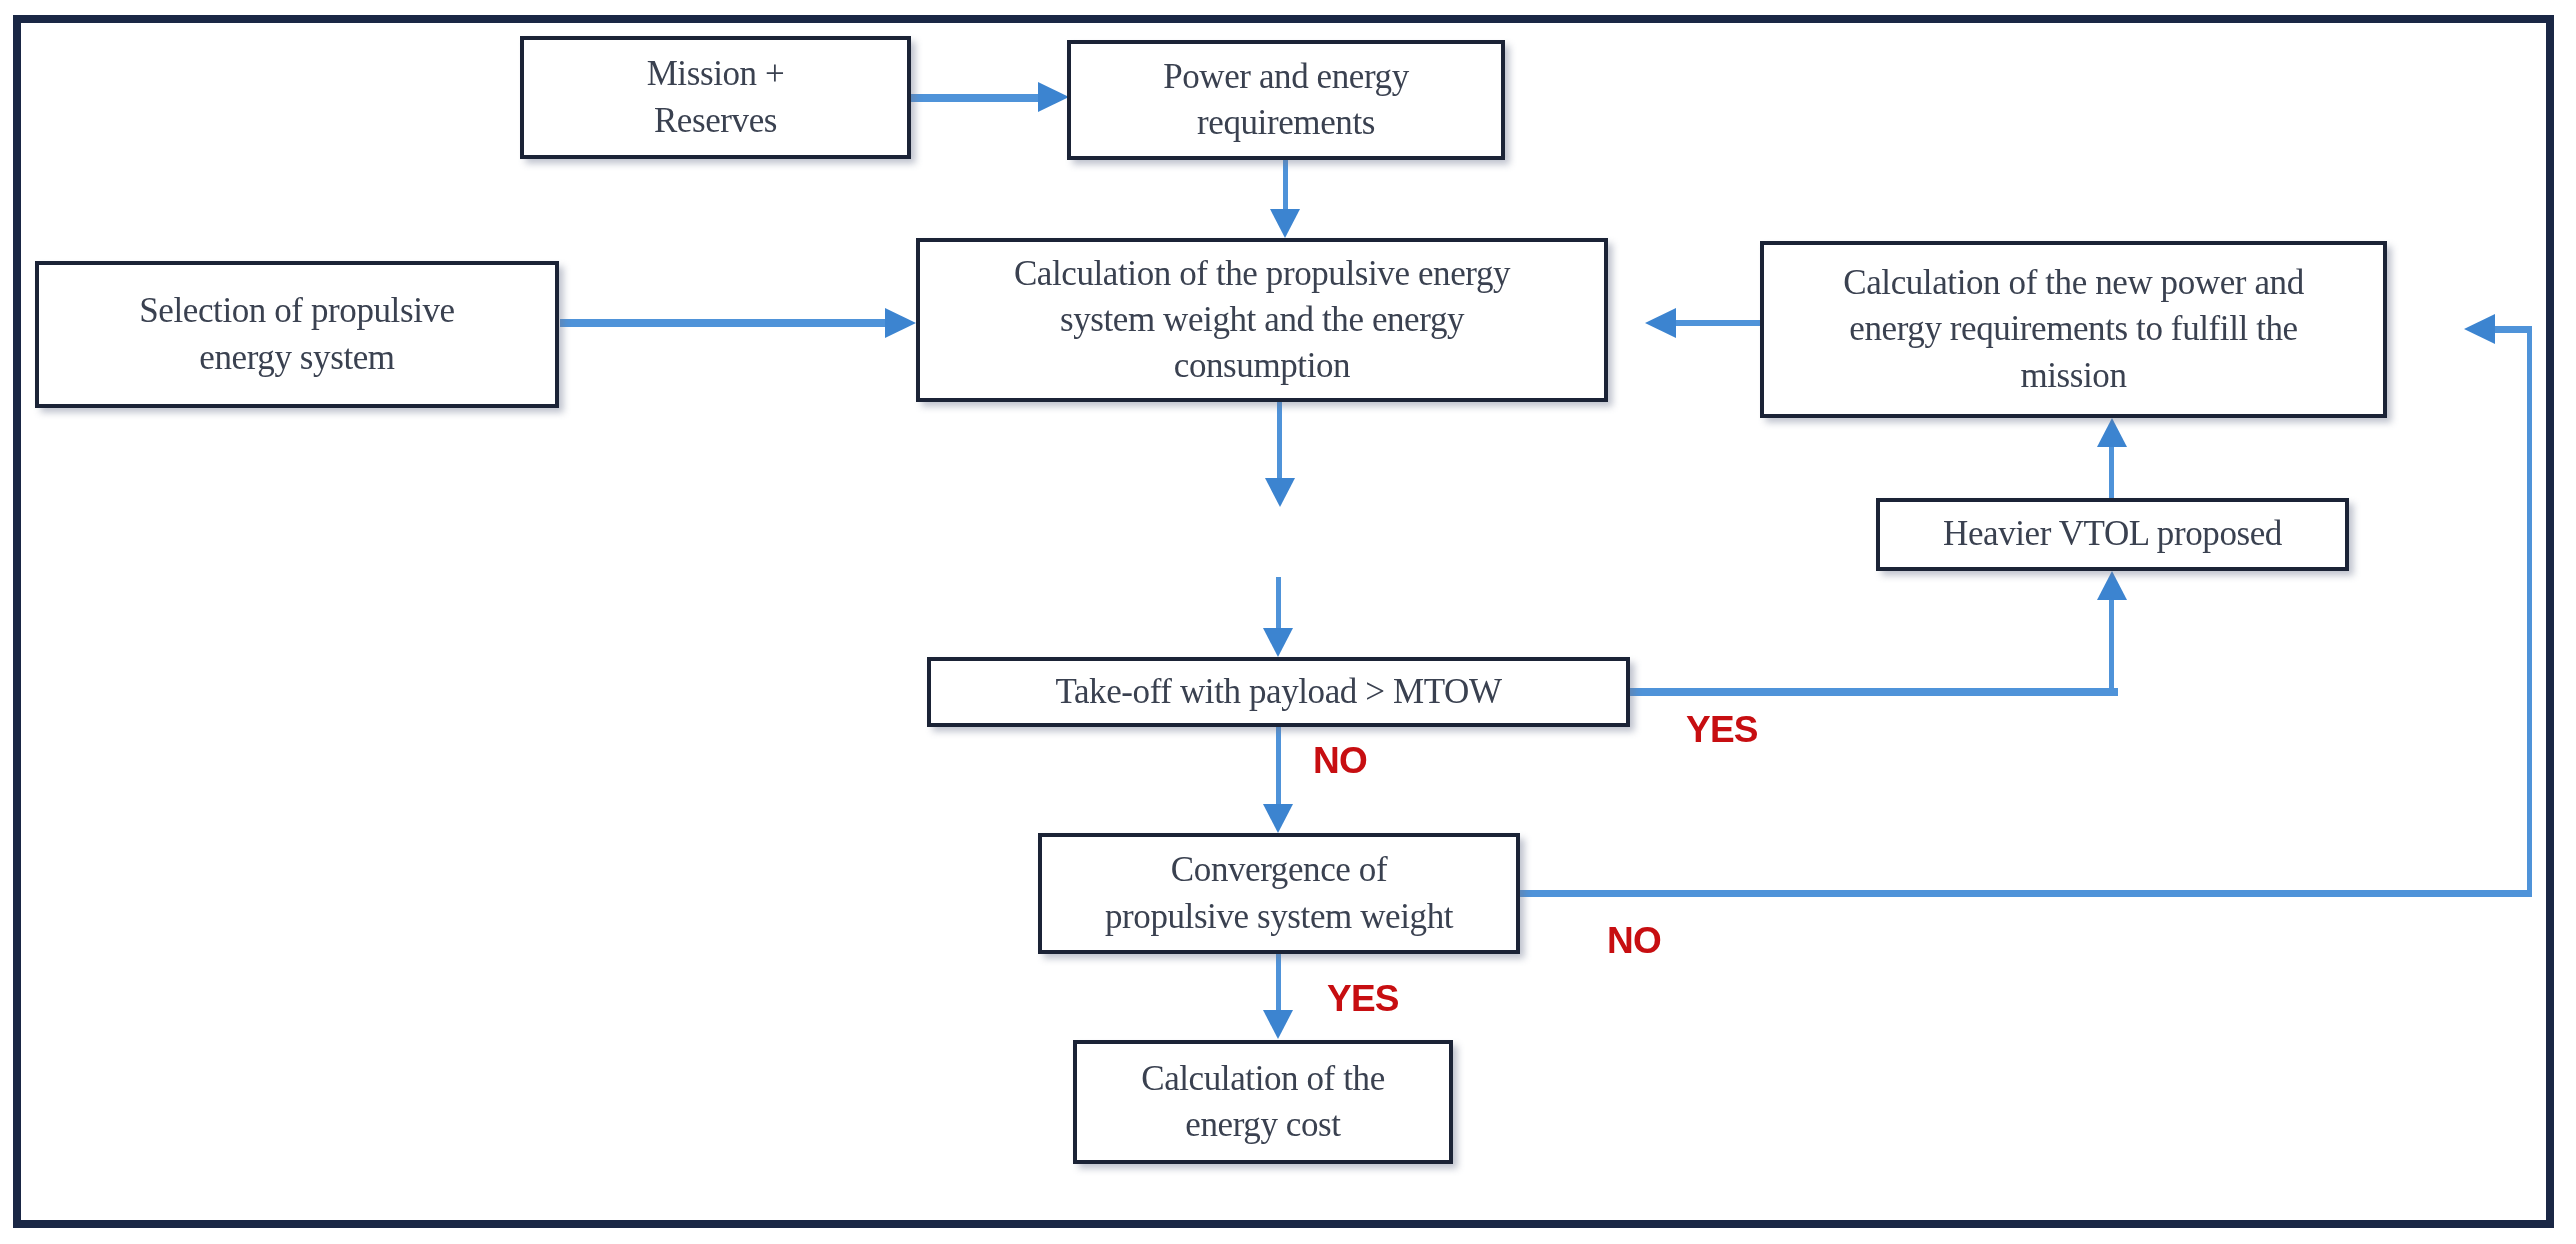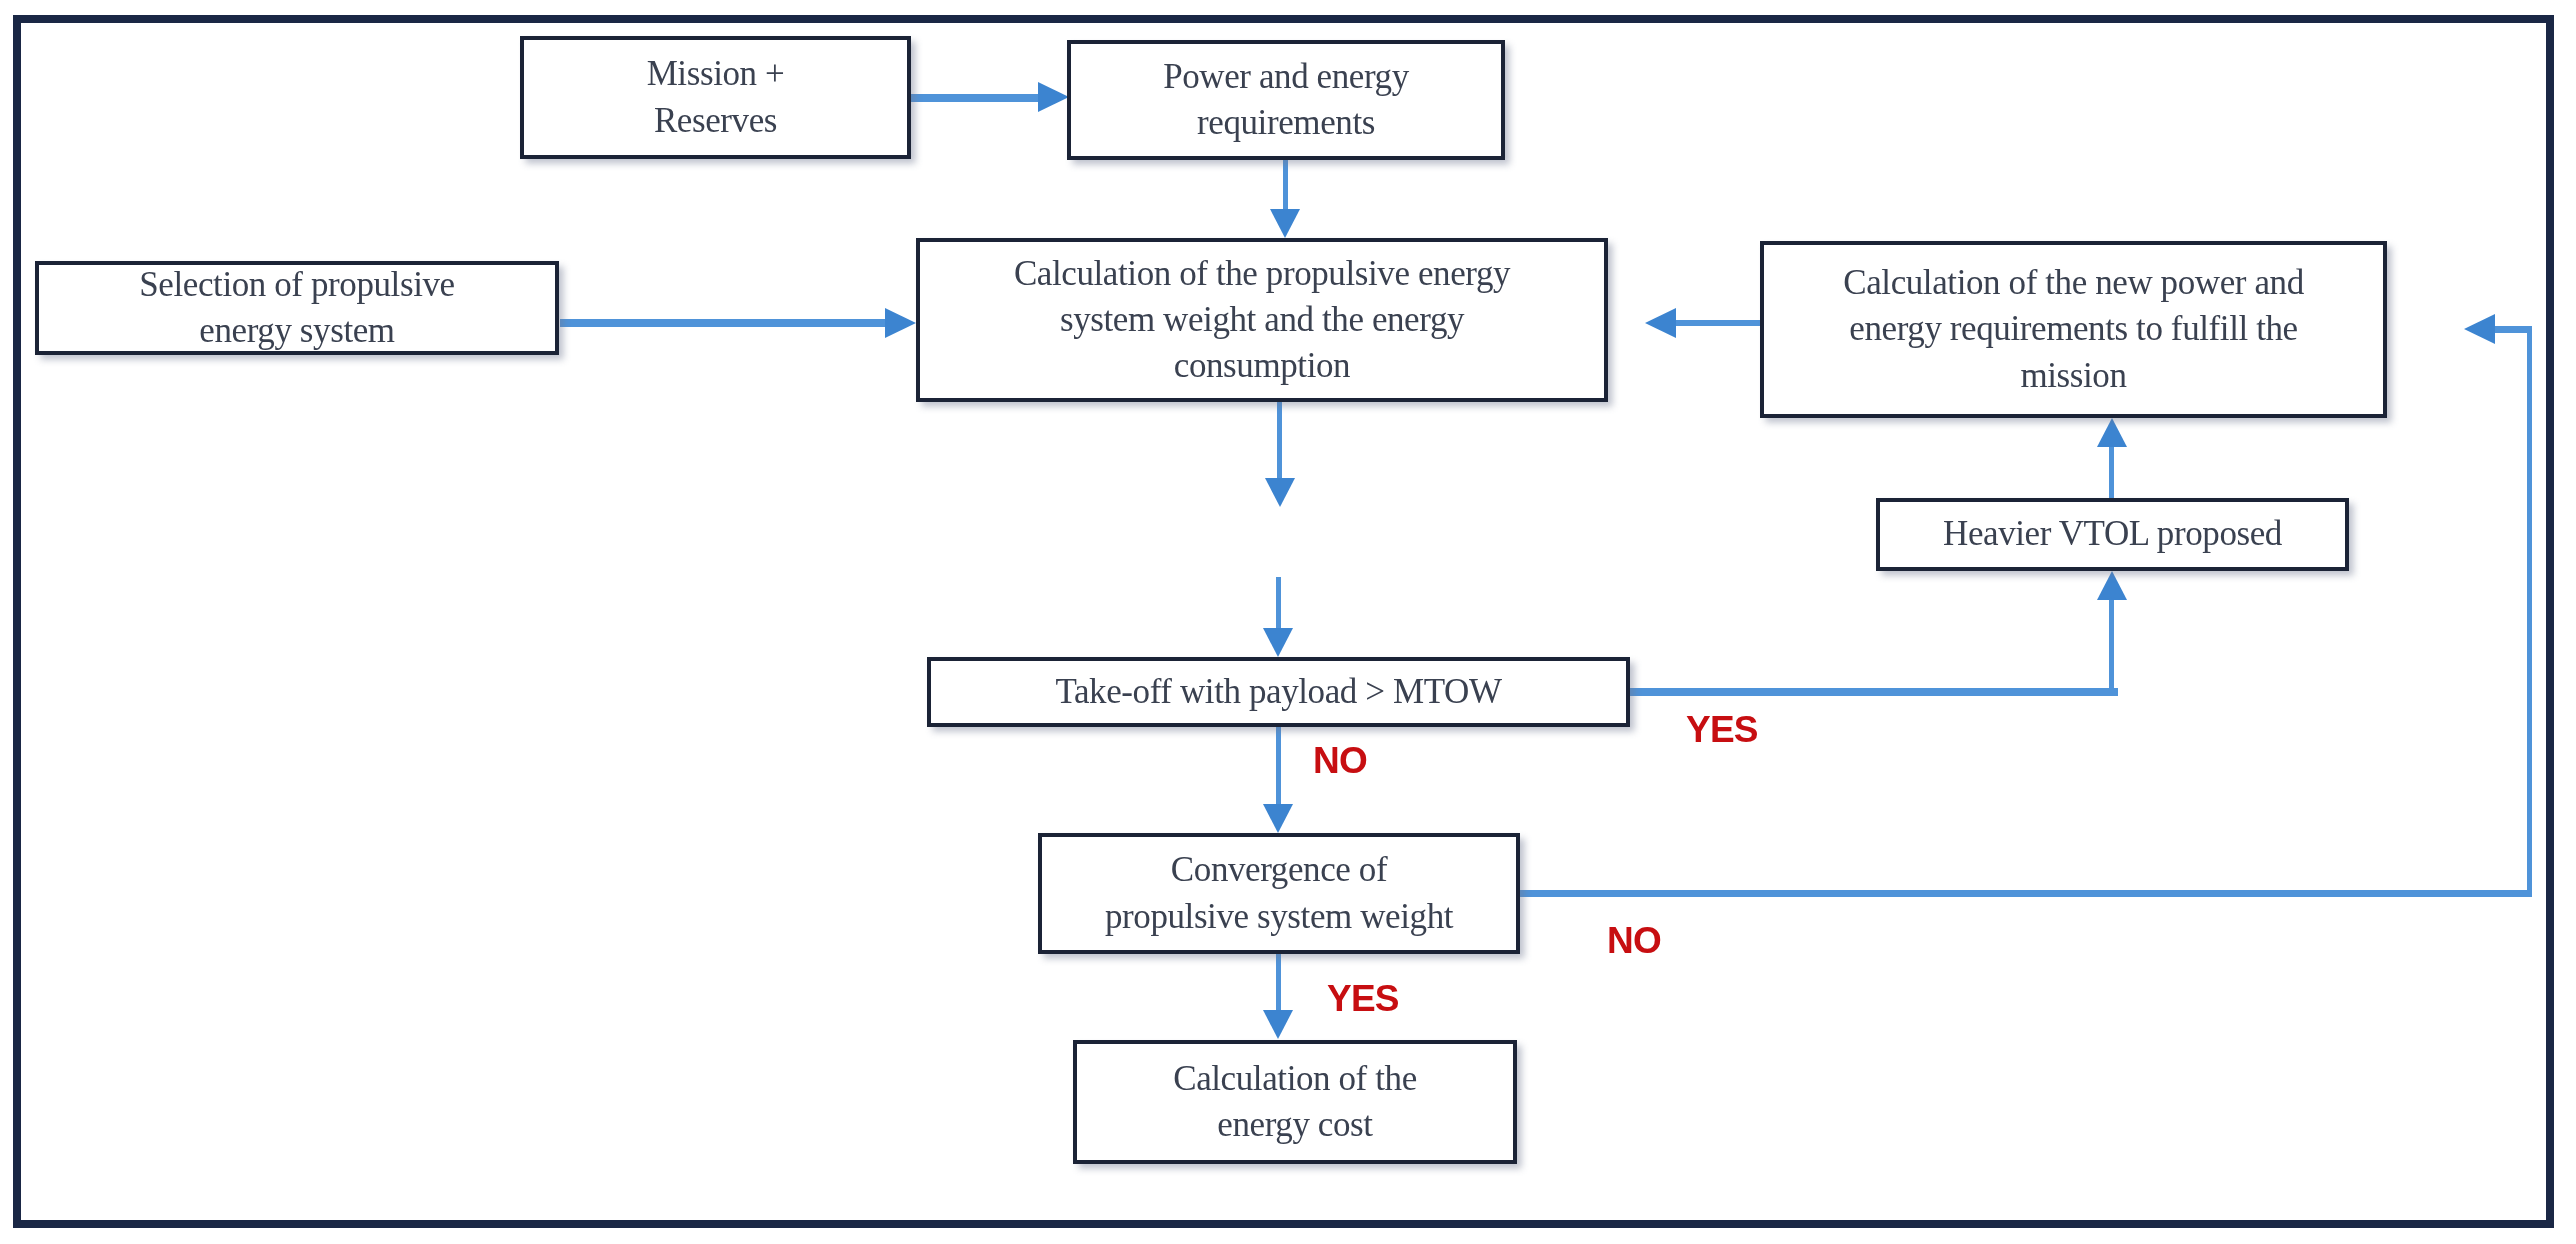--- a/index.html
+++ b/index.html
@@ -101,40 +101,40 @@
 
   <div class="v-seg" style="left:1276px;top:954px;width:5.4px;height:59px;"></div>
   <div class="head down" style="left:1263px;top:1010px;"></div>
 
   <div class="box" style="left:520px;top:36px;width:391px;height:123px;">Mission +
 Reserves</div>
 
   <div class="box" style="left:1067px;top:40px;width:438px;height:120px;">Power and energy
 requirements</div>
 
-  <div class="box" style="left:35px;top:261px;width:524px;height:94px;">Selection of propulsive
+  <div class="box" style="left:35px;top:261px;width:524px;height:147px;">Selection of propulsive
 energy system</div>
 
   <div class="box" style="left:916px;top:238px;width:692px;height:164px;">Calculation of the propulsive energy
 system weight and the energy
 consumption</div>
 
   <div class="box" style="left:1760px;top:241px;width:627px;height:177px;">Calculation of the new power and
 energy requirements to fulfill the
 mission</div>
 
   <div class="box" style="left:1876px;top:498px;width:473px;height:73px;">Heavier VTOL proposed</div>
 
 
   <div class="box" style="left:927px;top:657px;width:703px;height:70px;">Take-off with payload &gt; MTOW</div>
 
   <div class="box" style="left:1038px;top:833px;width:482px;height:121px;">Convergence of
 propulsive system weight</div>
 
-  <div class="box" style="left:1073px;top:1040px;width:444px;height:124px;">Calculation of the
+  <div class="box" style="left:1073px;top:1040px;width:380px;height:124px;">Calculation of the
 energy cost</div>
 
   <div class="dlabel" style="left:1686px;top:709px;">YES</div>
 
   <div class="dlabel" style="left:1313px;top:740px;">NO</div>
 
   <div class="dlabel" style="left:1607px;top:920px;">NO</div>
 
   <div class="dlabel" style="left:1327px;top:978px;">YES</div>
 

